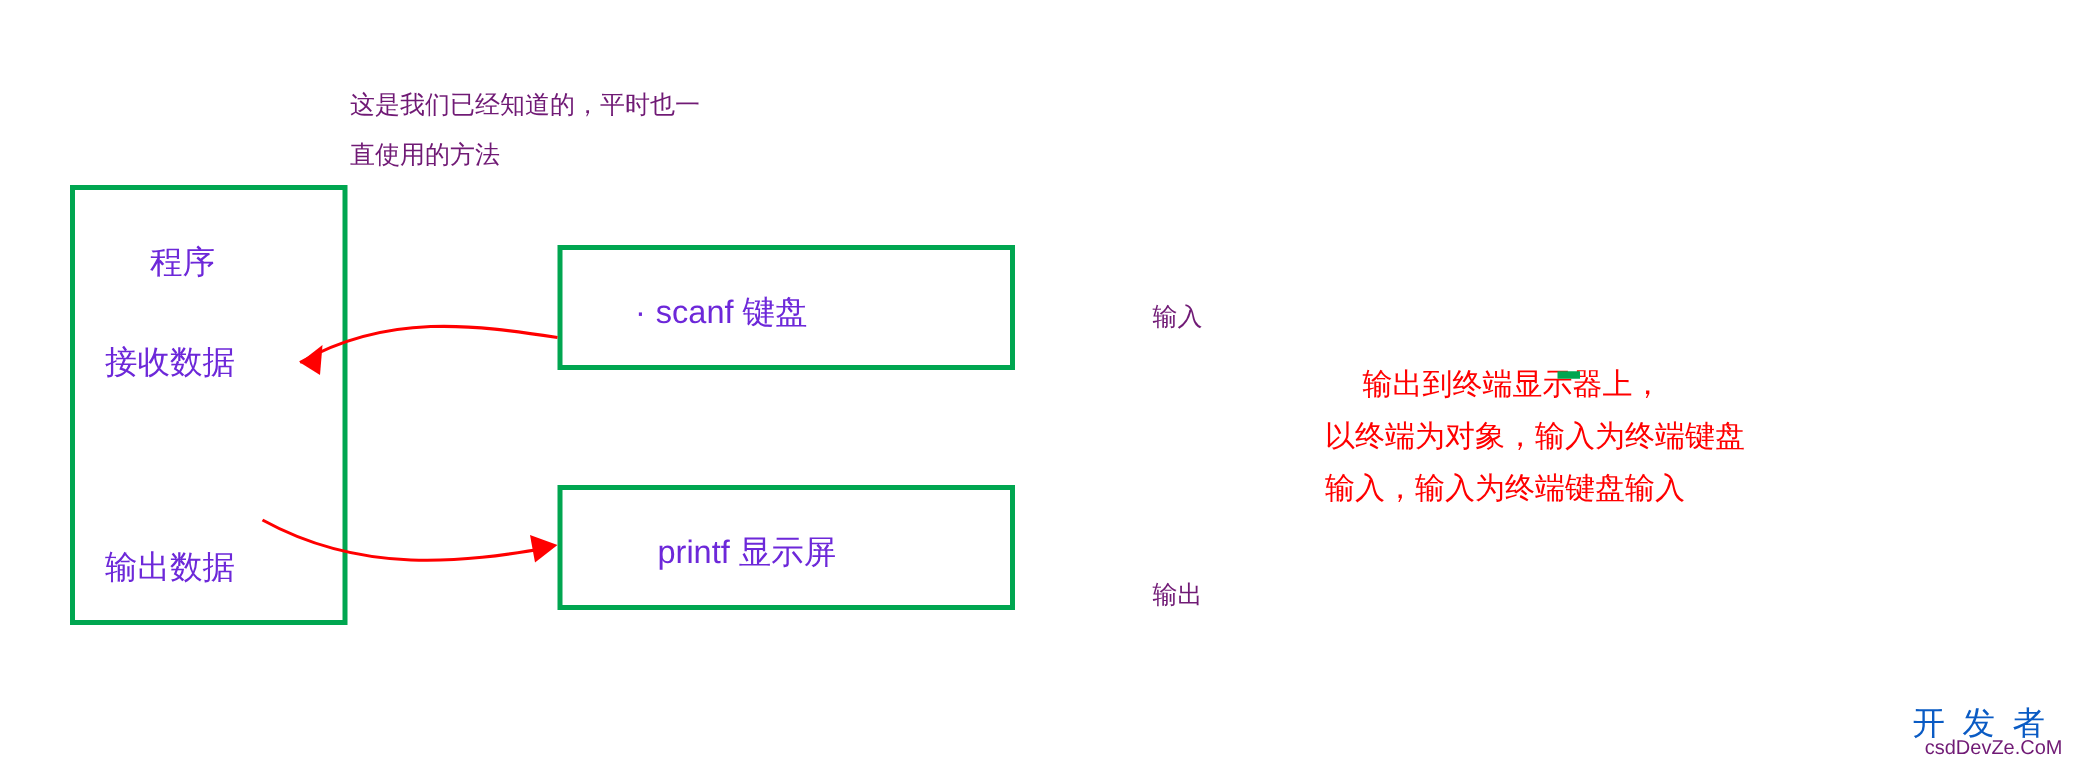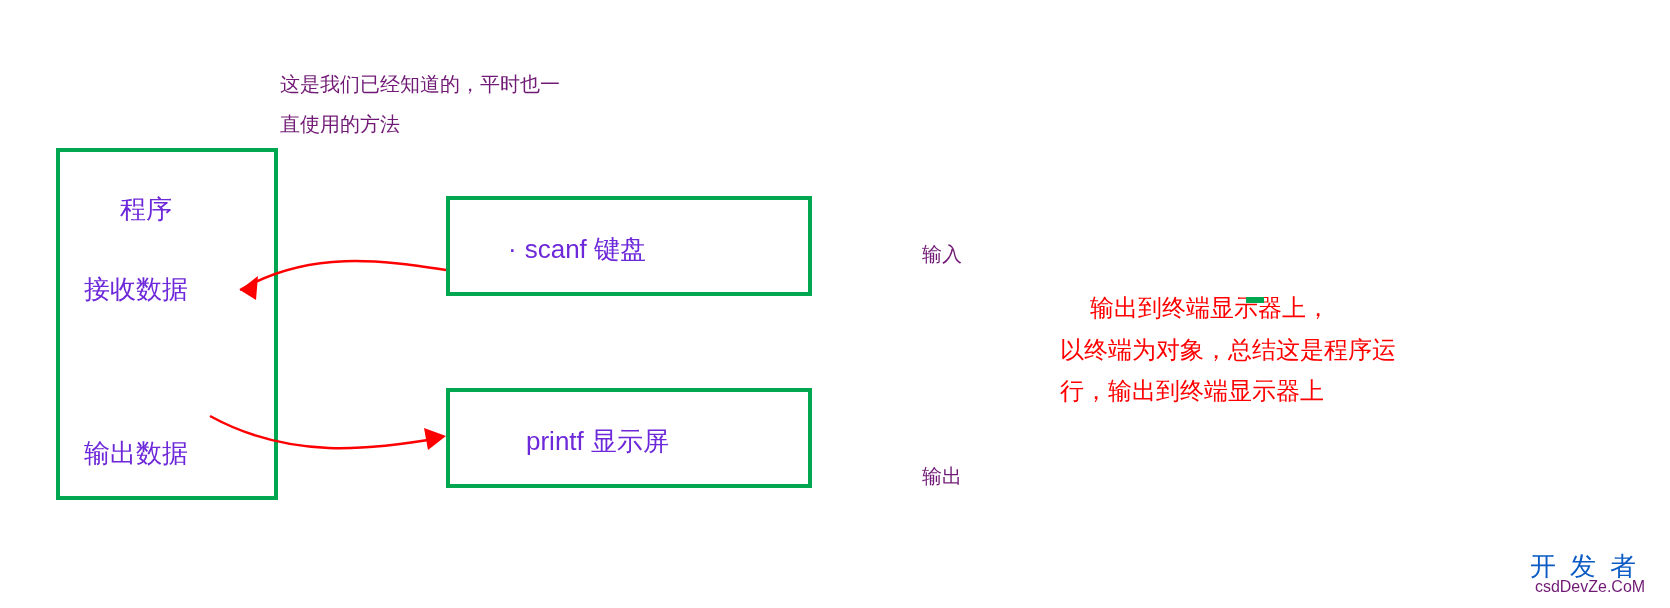--- a/index.html
+++ b/index.html
@@ -35,22 +35,22 @@
   .red-small {
     color: #ff0000;
     font-size: 24px;
     position: absolute;
     line-height: 1.7;
     width: 350px;
   }
   .watermark {
     position: absolute;
     right: 20px;
-    bottom: 12px;
-    text-align: center;
+    bottom: 0;
+    text-align: right;
   }
   .watermark .cn {
     color: #0a5bc4;
     font-size: 26px;
     letter-spacing: 14px;
     font-weight: 400;
   }
   .watermark .en {
     color: #701a75;
     font-size: 16px;
@@ -79,21 +79,21 @@
   <span style="margin-right:8px;">·</span><span>scanf 键盘</span>
 </div>
 
 <div class="box" style="left:446px; top:388px; width:366px; height:100px;"></div>
 <div class="green-text" style="left:526px; top:424px;">printf 显示屏</div>
 
 <div class="red-text" style="left:922px; top:218px;">输入</div>
 <div class="red-text" style="left:922px; top:440px;">输出</div>
 
 <div class="red-small" style="left:1076px; top:288px; text-indent:14px;">输出到终端显示器上，</div>
-<div class="red-small" style="left:1060px; top:330px;">以终端为对象，总结这是程序运行，输出到终端显示器上</div>
+<div class="red-small" style="left:1060px; top:330px;">以终端为对象，输入为终端键盘输入，输入为终端键盘输入</div>
 
 <svg class="arrow" style="left:0; top:0;" width="1670" height="608">
   <path d="M 446 270 C 380 260, 310 250, 240 290" stroke="#ff0000" stroke-width="2.5" fill="none"></path>
   <polygon points="240,290 258,276 256,300" fill="#ff0000"></polygon>
 </svg>
 
 <svg class="arrow" style="left:0; top:0;" width="1670" height="608">
   <path d="M 210 416 C 290 460, 370 450, 440 438" stroke="#ff0000" stroke-width="2.5" fill="none"></path>
   <polygon points="446,436 424,428 428,450" fill="#ff0000"></polygon>
 </svg>

